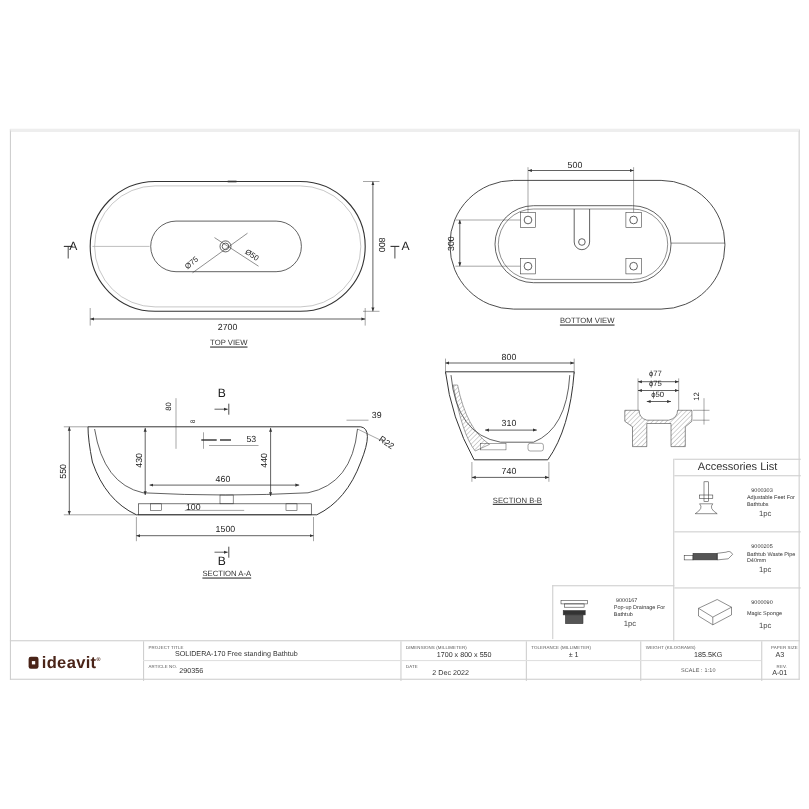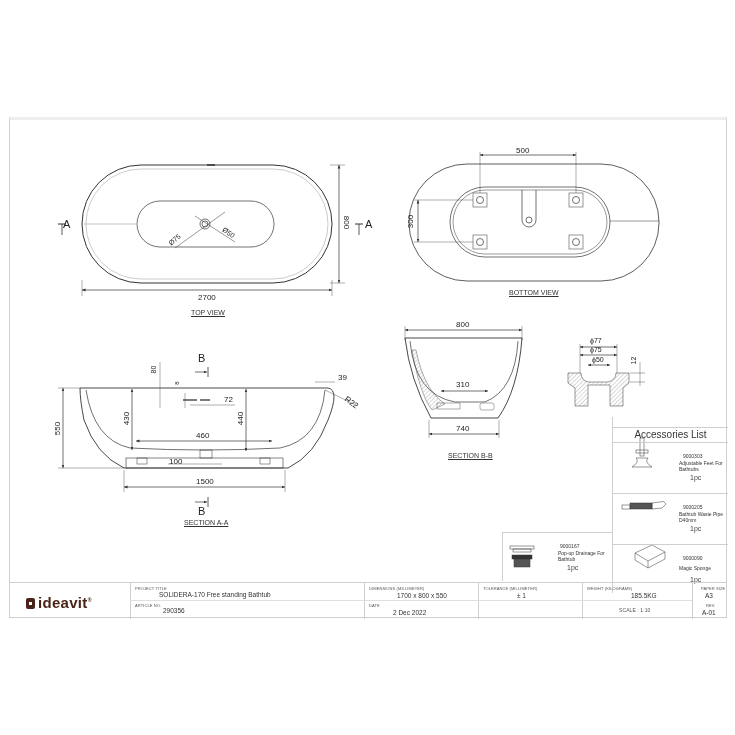--- a/index.html
+++ b/index.html
@@ -2,21 +2,21 @@
 <html><head>
 <meta charset="utf-8">
 <style>
   html, body { margin:0; padding:0; background:#ffffff; }
   body { width:735px; height:735px; position:relative; overflow:hidden; font-family:"Liberation Sans", sans-serif; color:#222; }
   .sheet { position:absolute; left:9px; top:117px; width:718px; height:501px; border:1px solid #cfcfcf; border-top:3px solid #eeeeee; box-sizing:border-box; }
   svg.drawing { position:absolute; left:0; top:0; }
   .lbl { position:absolute; font-size:8px; color:#222; white-space:nowrap; }
   .view-title { position:absolute; font-size:7px; text-decoration:underline; color:#333; white-space:nowrap; }
   .acc { position:absolute; left:612px; top:417px; width:115px; border-left:1px solid #cfcfcf; }
-  .acc-head { height:14px; border-bottom:1px solid #cfcfcf; border-top:1px solid #cfcfcf; font-size:10px; text-align:center; line-height:14px; color:#333;margin-top:10px; }
+  .acc-head { height:14px; border-bottom:1px solid #cfcfcf; border-top:1px solid #cfcfcf; font-size:10px; text-align:center; line-height:14px; color:#333; }
   .acc-row { position:relative; height:50px; border-bottom:1px solid #cfcfcf; }
   .acc-code { position:absolute; left:70px; top:10px; font-size:5px; color:#333; }
   .acc-name { position:absolute; left:66px; top:17px; font-size:5px; color:#333; line-height:6px; width:48px; }
   .acc-qty { position:absolute; left:77px; top:31px; font-size:7px; color:#444; }
   .acc-extra { position:absolute; left:502px; top:532px; width:110px; height:48px; border-top:1px solid #cfcfcf; border-left:1px solid #cfcfcf; }
   .titleblock { position:absolute; left:9px; top:582px; width:718px; height:36px; border-top:1px solid #cfcfcf; }
   .tb-cell { position:absolute; border-left:1px solid #cfcfcf; box-sizing:border-box; }
   .tb-cap { position:absolute; font-size:4px; color:#555; letter-spacing:0.1px; }
   .tb-val { position:absolute; font-size:6.5px; color:#333; white-space:nowrap; }
   .logo { position:absolute; left:26px; top:594px; font-size:15px; font-weight:bold; color:#4a2418; letter-spacing:0.3px; }
@@ -182,21 +182,21 @@
 <span class="lbl" style="left:198px;top:352px;font-size:11px;">B</span>
 <span class="lbl" style="left:198px;top:505px;font-size:11px;">B</span>
 <span class="lbl" style="left:51px;top:424px;transform:rotate(-90deg);">550</span>
 <span class="lbl" style="left:120px;top:414px;transform:rotate(-90deg);">430</span>
 <span class="lbl" style="left:234px;top:414px;transform:rotate(-90deg);">440</span>
 <span class="lbl" style="left:196px;top:431px;">460</span>
 <span class="lbl" style="left:196px;top:477px;">1500</span>
 <span class="lbl" style="left:169px;top:457px;">100</span>
 <span class="lbl" style="left:150px;top:366px;transform:rotate(-90deg);font-size:7px;">80</span>
 <span class="lbl" style="left:175px;top:380px;transform:rotate(-90deg);font-size:6px;">8</span>
-<span class="lbl" style="left:224px;top:395px;">72</span>
+<span class="lbl" style="left:224px;top:395px;">53</span>
 <span class="lbl" style="left:338px;top:373px;">39</span>
 <span class="lbl" style="left:344px;top:398px;transform:rotate(35deg);">R22</span>
 <span class="view-title" style="left:184px;top:519px;">SECTION A-A</span>
 
 <span class="lbl" style="left:456px;top:320px;">800</span>
 <span class="lbl" style="left:456px;top:380px;">310</span>
 <span class="lbl" style="left:456px;top:424px;">740</span>
 <span class="view-title" style="left:448px;top:452px;">SECTION B-B</span>
 
 <span class="lbl" style="left:590px;top:337px;font-size:7px;">ϕ77</span>

